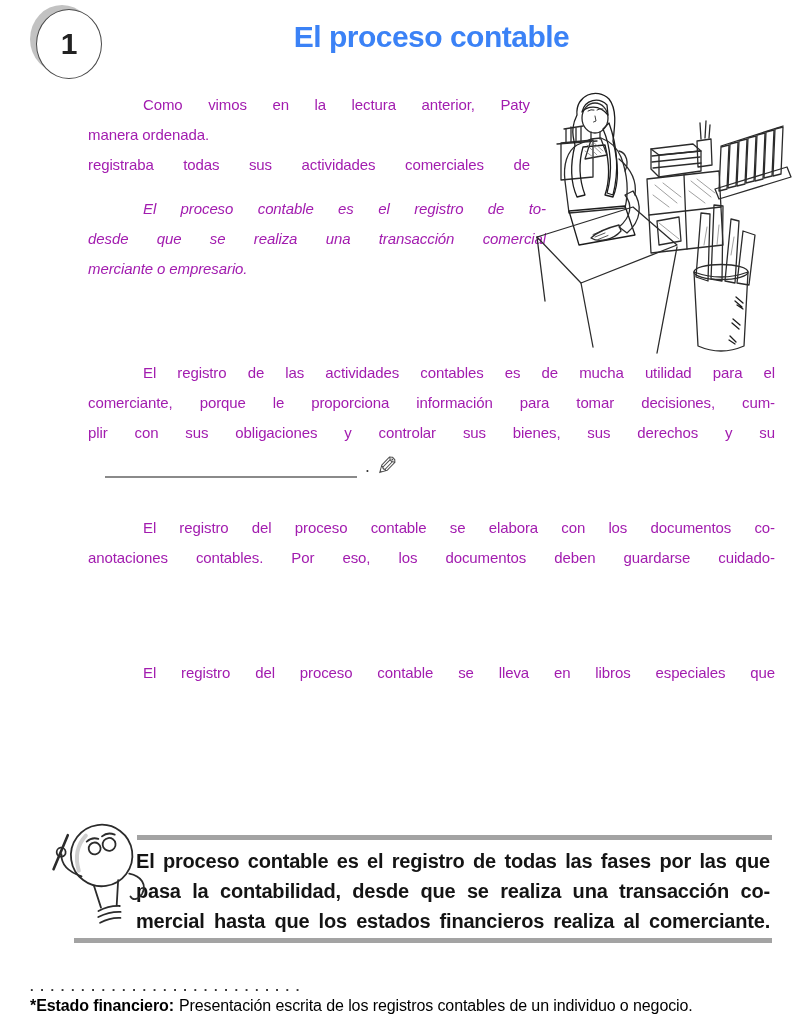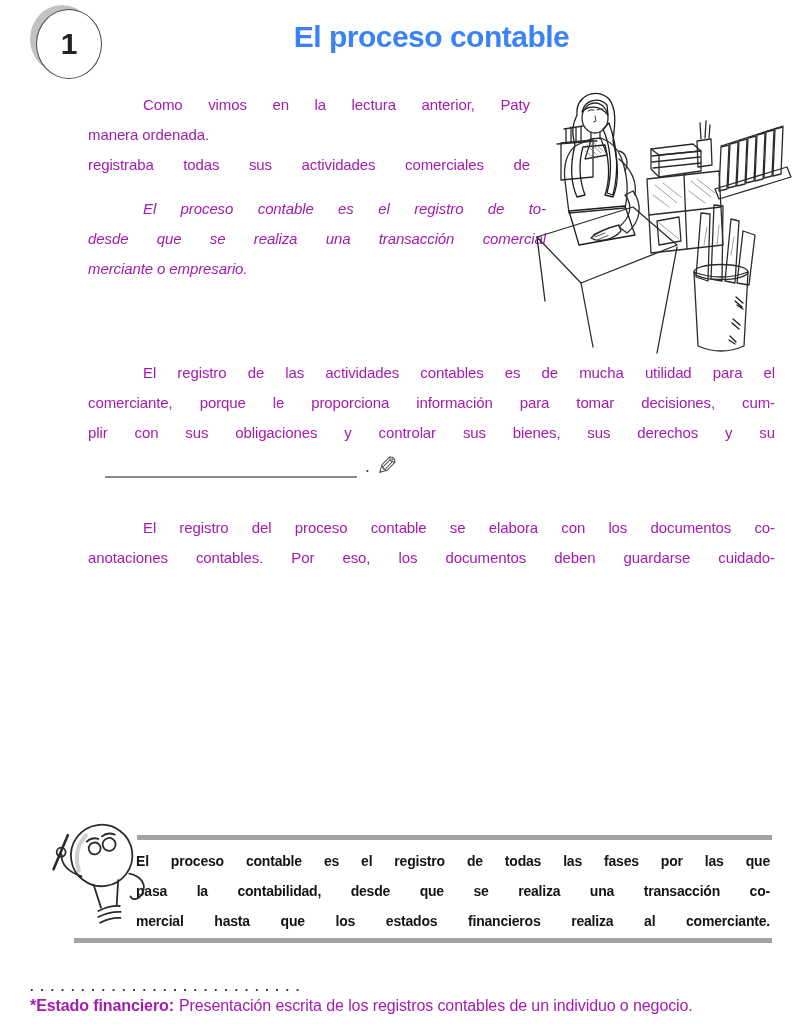--- a/index.html
+++ b/index.html
@@ -36,42 +36,42 @@
              border-bottom:2px solid #8a8a8a;vertical-align:bottom;}
   .blank-period{font-size:17.5px;color:#3a3a3a;margin-left:8px;}
   .pencil{display:inline-block;transform:scaleX(-1) translateY(3px);font-size:26px;color:#4c4c4c;
           margin-left:6px;font-family:"DejaVu Sans",sans-serif;}
 
   
   .rule{position:absolute;background:#a3a3a3;height:5px;}
   #rule-top{left:137px;top:835px;width:635px;}
   #rule-bottom{left:74px;top:938px;width:698px;}
   #callout{left:136px;top:846px;width:634px;}
-  .cline{position:relative;font-size:14px;font-weight:bold;line-height:30px;height:30px;overflow:hidden;
+  .cline{position:relative;font-size:20px;font-weight:bold;line-height:30px;height:30px;overflow:hidden;
          color:#141414;letter-spacing:-0.2px;text-align:justify;}
   .cline::after{content:"";display:inline-block;width:100%;}
 
   #bulb{position:absolute;left:42px;top:814px;width:114px;height:128px;}
   #illu{position:absolute;left:535px;top:85px;width:265px;height:270px;}
 
   
   #illu path,#illu ellipse,#illu circle,#illu line,
   #bulb path,#bulb ellipse,#bulb circle{stroke:#2b2b2b;stroke-width:1.3;fill:none;
         stroke-linecap:round;stroke-linejoin:round;}
   #bulb path,#bulb circle,#bulb ellipse{stroke-width:1.8;}
   .f{fill:#ffffff;}
   .d{fill:#1d1d1d;stroke:#1d1d1d !important;}
   .dk{fill:#222222;stroke:none !important;}
   .g{fill:#e4e4e4;}
   .hl{stroke:#777 !important;stroke-width:.7 !important;}
   .wh{stroke:#ffffff !important;}
 
   
   #dots{position:absolute;left:30px;top:979px;font-size:13px;font-weight:bold;letter-spacing:1.5px;color:#333;white-space:nowrap;}
-  #footnote{position:absolute;left:30px;top:997px;font-size:16px;color:#a21caf;white-space:nowrap;letter-spacing:-0.1px;}
+  #footnote{position:absolute;left:30px;top:997px;font-size:16px;color:#000000;white-space:nowrap;letter-spacing:-0.1px;}
   #footnote .fterm{font-weight:bold;}
   #footnote .fdef{font-weight:normal;margin-left:5px;}
 </style>
 </head>
 <body>
 
 <div class="page">
 
   <div class="badge">
     <div class="shadow"></div>
@@ -100,20 +100,21 @@
       <span class="fill-line"></span><span class="blank-period">.</span><span class="pencil">✎</span>
     </div>
   </div>
 
   <div class="para" id="p4">
     <div class="bline ind">El registro del proceso contable se elabora con los documentos co-</div>
     <div class="bline">anotaciones contables. Por eso, los documentos deben guardarse cuidado-</div>
   </div>
 
   <div class="para" id="p5">
+    <div class="bline ind">El registro del proceso contable se lleva en libros especiales que</div>
   </div>
 
   <svg id="illu" viewBox="0 0 265 270">
     <g>
       <path class="f" d="M26,58 L58,55 L58,92 L26,95 Z"></path>
       <path d="M22,59 L62,56"></path>
       <path d="M31,44 L31,58 M36,42 L36,57 M41,43 L41,57 M46,42 L46,56"></path>
       <path d="M29,44 L48,41"></path>
     </g>
     <g>

